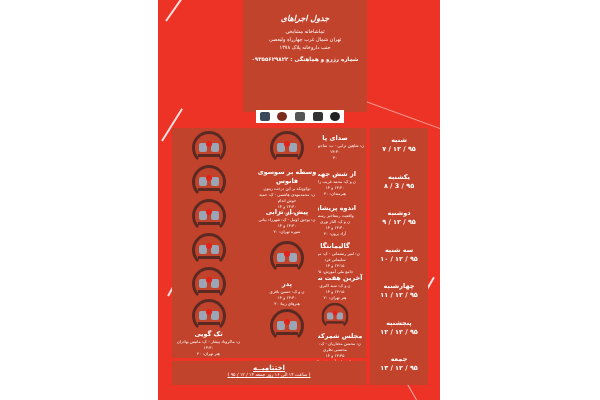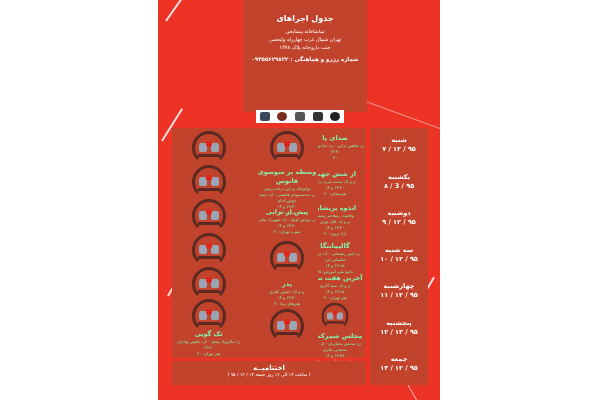--- a/index.html
+++ b/index.html
@@ -6,44 +6,44 @@
   body { width:600px; height:400px; background:#ffffff; position:relative; overflow:hidden; font-family:"DejaVu Sans", sans-serif; }
   .poster { position:absolute; left:158px; top:0; width:282px; height:400px; background:#ec3326; overflow:hidden; direction:rtl; }
   .deco { position:absolute; background:#ffffff; opacity:0.85; height:2px; transform-origin:left center; }
   .deco.d1 { left:8px; top:20px; width:40px; transform:rotate(-55deg); }
   .deco.d2 { left:4px; top:140px; width:38px; transform:rotate(-58deg); }
   .deco.d3 { left:150px; top:80px; width:300px; height:1px; opacity:0.5; transform:rotate(20deg); }
   .deco.d4 { left:230px; top:350px; width:60px; height:1px; opacity:0.6; transform:rotate(60deg); }
   .deco.d5 { left:268px; top:290px; width:16px; transform:rotate(-60deg); }
   .deco.d6 { left:10px; top:295px; width:12px; transform:rotate(-60deg); }
   .header { position:absolute; left:85px; top:0; width:124px; height:112px; background:#c1432c; color:#fff; text-align:center; }
-  .h-sub { font-size:8px; font-weight:bold; margin-top:14px; }
+  .h-sub { font-size:8px; font-weight:bold; margin-top:14px;font-style:italic; }
   .h-title { font-size:12px; font-weight:bold; line-height:15px; margin-top:3px; }
   .h-addr { font-size:5px; line-height:8px; margin-top:4px; }
   .h-phone { font-size:5.5px; font-weight:bold; margin-top:5px; }
   .logos { position:absolute; left:98px; top:110px; width:88px; height:13px; background:#ffffff; display:flex; justify-content:space-around; align-items:center; direction:ltr; }
   .logo { width:10px; height:9px; border-radius:2px; }
   .col { position:absolute; top:128px; background:#c1432c; }
   .col.date { left:212px; width:58px; height:257px; }
   .col.c3 { left:146px; width:62px; height:230px; }
   .col.c2 { left:80px; width:62px; height:230px;padding-left:18px; }
   .col.c1 { left:14px; width:73px; height:230px; }
   .day { color:#fff; text-align:center; font-weight:bold; font-size:6.5px; line-height:9px; height:36.5px; padding-top:8px; box-sizing:border-box; }
   .day .d { font-size:6.5px; }
-  .show { color:#86efac; text-align:center; height:46px; box-sizing:border-box; padding-top:6px; }
+  .show { color:#ffffff; text-align:center; height:46px; box-sizing:border-box; padding-top:6px; }
   .show .t { font-size:6.5px; font-weight:bold; line-height:9px; }
   .show .l { font-size:4px; line-height:6px; }
   .emblem { height:46px; display:flex; align-items:center; justify-content:center; }
   .emb { width:34px; height:28px; position:relative; }
   .emb .arc { position:absolute; left:0; top:0; width:34px; height:34px; border-radius:50%; border:3px solid #5a2a22; box-sizing:border-box; border-bottom-color:transparent; }
   .emb .m1, .emb .m2 { position:absolute; top:12px; width:8px; height:9px; background:#9aa5b5; border-radius:2px; }
   .emb .m1 { left:7px; } .emb .m2 { right:7px; }
   .emb .dot { position:absolute; left:14px; top:10px; width:6px; height:6px; background:#e2231a; border-radius:50%; }
   .emb .base { position:absolute; left:6px; top:23px; width:22px; height:3px; background:#5a2a22; }
-  .finale { position:absolute; left:14px; top:361px; width:194px; height:24px; background:#c1432c; color:#fff; text-align:center; }
+  .finale { position:absolute; left:14px; top:361px; width:194px; height:24px; background:#c1432c; color:#fff; text-align:center;text-decoration:underline; }
   .finale .t { font-size:7px; font-weight:bold; margin-top:3px; }
   .finale .s { font-size:4.5px; }
 </style>
 </head>
 <body>
 
 <div class="poster">
   <div class="deco d1"></div>
   <div class="deco d2"></div>
   <div class="deco d3"></div>

